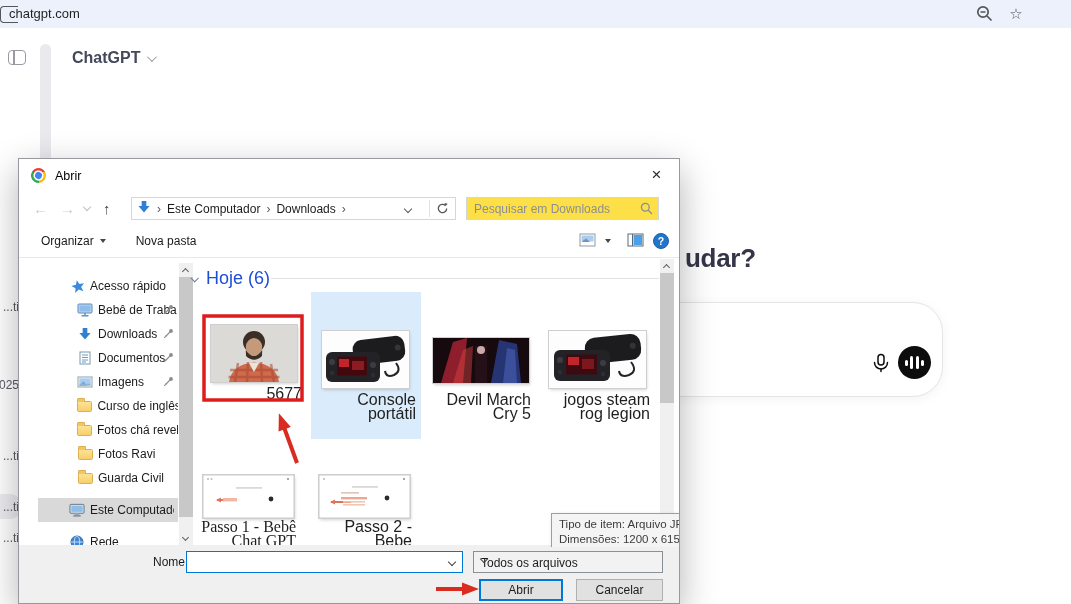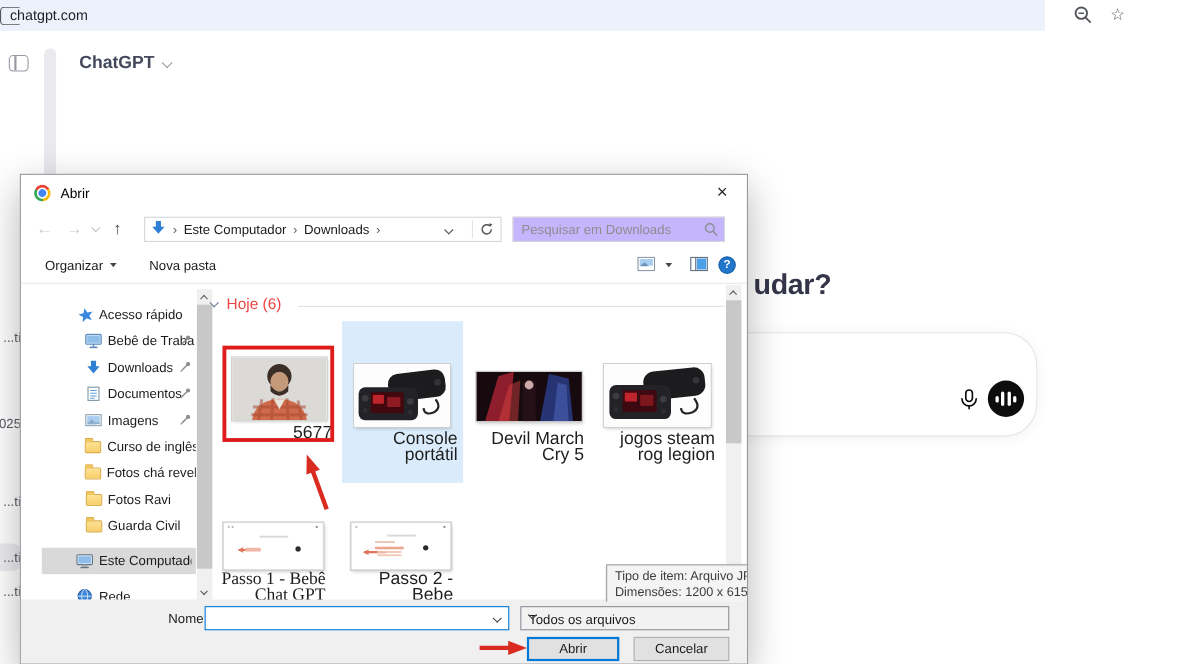--- a/index.html
+++ b/index.html
@@ -1,20 +1,20 @@
 <!DOCTYPE html>
 <html><head>
 <meta charset="utf-8">
 <style>
   * { margin:0; padding:0; box-sizing:border-box; }
   html,body { width:1071px; height:604px; overflow:hidden; }
   body { font-family:"Liberation Sans","DejaVu Sans",sans-serif; background:#fff; position:relative; }
 
   
-  .browser-bar { position:absolute; left:0; top:0; width:950px; height:28px; background:#edf1fb; display:flex; align-items:center; }
+  .browser-bar { position:absolute; left:0; top:0; width:1071px; height:28px; background:#edf1fb; display:flex; align-items:center; }
   .url-text { position:absolute; left:9px; top:6px; font-size:13px; color:#1f2124; }
   .bb-icon { position:absolute; top:5px; width:18px; height:18px; }
   .bb-zoom { left:976px; } .bb-star { left:1007px; font-size:15px; color:#53575b; line-height:18px; text-align:center; }
   .bb-cut { left:1057px; width:18px; height:17px; border:1.8px solid #53575b; border-radius:4px 0 0 4px; border-right:none; top:5px; }
 
   
   .cgpt-toggle { position:absolute; left:8px; top:50px; width:18px; height:15px; border:1.6px solid #9a9aa5; border-radius:4px; }
   .cgpt-toggle::before { content:""; position:absolute; left:4px; top:0; bottom:0; width:1.6px; background:#9a9aa5; }
   .cgpt-scrollstrip { position:absolute; left:40px; top:44px; width:11px; height:560px; background:#e9e9ee; border-radius:6px; z-index:1; }
   .cgpt-title { position:absolute; left:72px; top:49px; font-size:16px; font-weight:600; color:#44485a; display:flex; align-items:center; gap:7px; }
@@ -42,21 +42,21 @@
   .disabled { color:#c7cbcf; }
   .na-back { margin-left:14px; } .na-fwd { margin-left:12px; }
   .na-chev { width:6px; height:6px; border-right:1.4px solid #bcc0c4; border-bottom:1.4px solid #bcc0c4; transform:rotate(45deg); margin:-3px 0 0 9px; }
   .na-up { margin-left:13px; color:#474c52; }
   .crumb-bar { position:absolute; left:112px; top:5px; width:325px; height:23px; border:1px solid #d4d7da; background:#fff; display:flex; align-items:center; }
   .crumb-sep { color:#5a5a5a; margin:0 6px; font-size:12px; }
   .crumb { color:#1b1b1b; white-space:nowrap; }
   .crumb-chev { position:absolute; right:44px; width:6px; height:6px; border-right:1.4px solid #55595d; border-bottom:1.4px solid #55595d; transform:rotate(45deg); }
   .crumb-div { position:absolute; right:25px; top:2px; bottom:2px; width:1px; background:#e1e4e7; }
   .refresh-box { position:absolute; right:3px; width:19px; height:21px; display:flex; align-items:center; justify-content:center; }
-  .search-box { position:absolute; left:447px; top:5px; width:193px; height:23px; border:1px solid #d4d7da; background:#c4b5fd; }
+  .search-box { position:absolute; left:447px; top:5px; width:193px; height:23px; border:1px solid #d4d7da; background:#fde047; }
   .search-box input { position:absolute; left:7px; top:1px; width:160px; height:19px; border:none; outline:none; font-size:12px; color:#444; font-family:inherit; background:transparent; }
   .search-box input::placeholder { color:#8e8e8e; }
   .search-glass { position:absolute; right:5px; top:4px; }
 
   .toolbar { position:absolute; left:0; top:66px; right:0; height:33px; border-bottom:1px solid #e5e9ed; display:flex; align-items:center; }
   .tb-item { display:flex; align-items:center; gap:6px; color:#1a1a1a; }
   .tb-organize { margin-left:22px; }
   .tb-newfolder { margin-left:30px; }
   .tri-down { width:0; height:0; border-left:3.6px solid transparent; border-right:3.6px solid transparent; border-top:4.2px solid #454545; }
   .tb-right { position:absolute; right:10px; display:flex; align-items:center; gap:9px; }
@@ -76,21 +76,21 @@
   .folder-ic::before { content:""; position:absolute; left:-1px; top:-3.5px; width:6px; height:3px; background:#f3c75f; border:1px solid #dcae4e; border-bottom:none; border-radius:1.5px 1.5px 0 0; }
   .sb-scroll { position:absolute; left:141px; top:5px; width:14px; height:283px; background:#f0f0f0; }
   .scroll-thumb { position:absolute; left:0; width:14px; background:#c8c8c8; }
   .sc-ar { position:absolute; left:4px; width:5px; height:5px; border-right:1.4px solid #5f5f5f; border-bottom:1.4px solid #5f5f5f; }
   .sc-up { transform:rotate(-135deg); top:6px; } .sc-dn { transform:rotate(45deg); bottom:6px; }
 
   
   .files { position:absolute; left:167px; top:0; right:0; bottom:0; }
   .group-hdr { position:absolute; left:5px; top:10px; display:flex; align-items:center; }
   .grp-chev { width:6px; height:6px; border-right:1.5px solid #6b7a9c; border-bottom:1.5px solid #6b7a9c; transform:rotate(45deg) translateY(-1px); }
-  .grp-label { margin-left:9px; font-size:14px; color:#ef4444; }
+  .grp-label { margin-left:9px; font-size:18px; color:#1d4ed8; }
   .grp-line { position:absolute; left:85px; top:20px; width:388px; height:1px; background:#e2e2e2; }
   .tile-sel { position:absolute; left:125px; top:34px; width:110px; height:147px; background:#daecfb; }
   .thumb { position:absolute; box-shadow:0 0 0 1px #cfcfcf, 1px 2px 3px rgba(0,0,0,.18); background:#fff; }
   .t-5677 { left:25px; top:67px; }
   .t-console { left:136px; top:73px; }
   .t-dmc { left:247px; top:80px; }
   .t-rog { left:363px; top:73px; }
   .t-p1 { left:17px; top:217px; }
   .t-p2 { left:133px; top:217px; }
   .flabel { position:absolute; font-size:16px; color:#1e1e1e; text-align:right; line-height:14px; }

